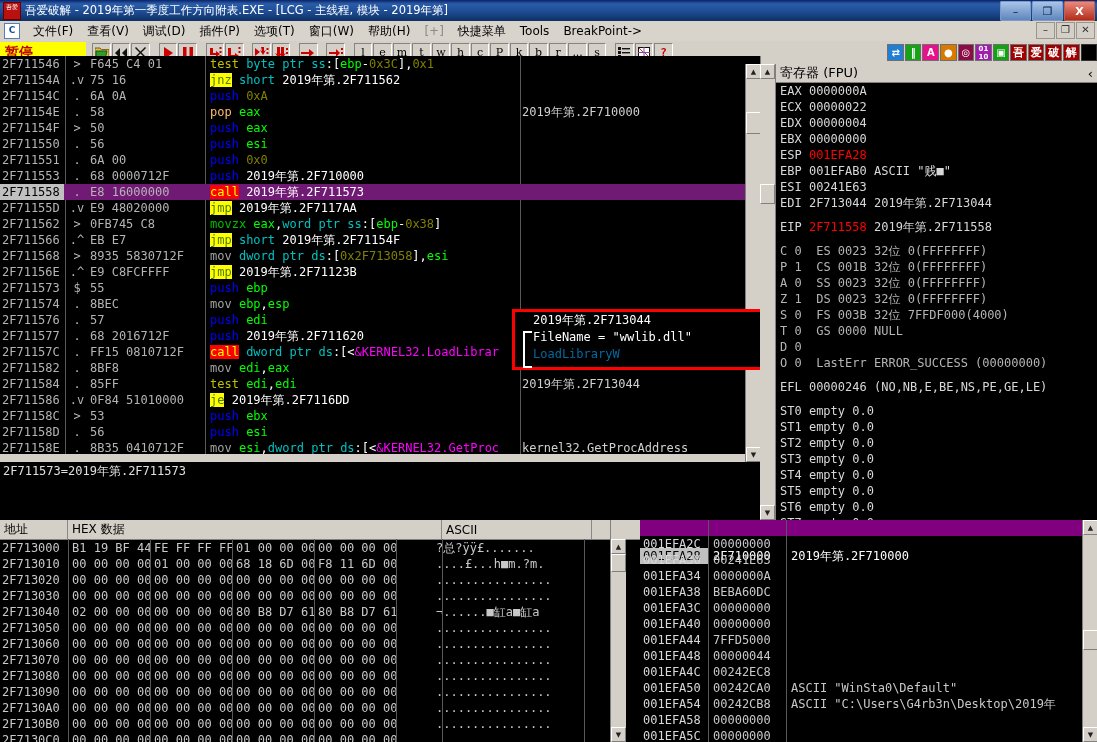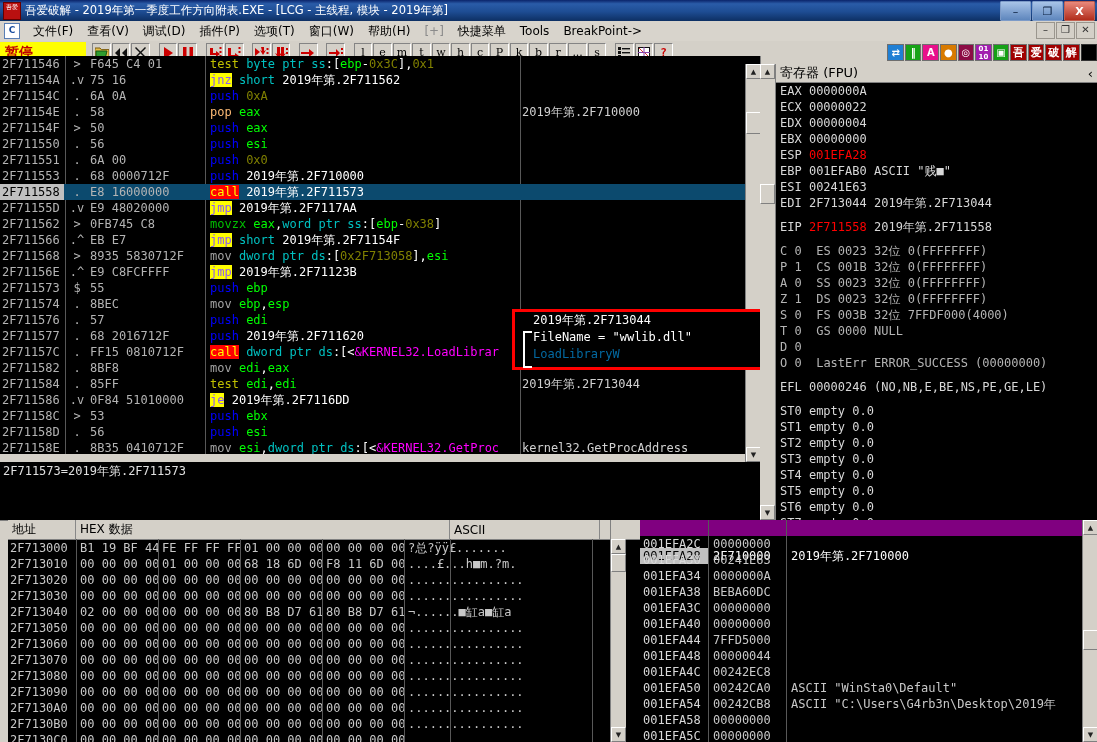--- a/index.html
+++ b/index.html
@@ -91,24 +91,24 @@
   
   #disasm{left:0;top:56px;width:760px;height:398px;border-right:1px solid #808080;}
   .drow{height:16px;line-height:16px;white-space:nowrap;position:relative;}
   .drow .addr{display:inline-block;width:64px;color:#b4b4b4;padding-left:2px;
       box-sizing:border-box;}
   .drow .mk{display:inline-block;width:26px;color:#b4b4b4;text-align:center;}
   .drow .hex{display:inline-block;width:120px;color:#b4b4b4;}
   .drow .dis{display:inline-block;width:312px;color:#ffffff;overflow:hidden;
       vertical-align:top;}
   .drow .cmt{display:inline-block;color:#d0d0d0;}
-  .drow.sel{background:#0c4a6e;}
+  .drow.sel{background:#701a75;}
   .drow.sel .addr{background:#c0c0c0;color:#000;}
   .vline{position:absolute;top:0;width:1px;background:#585858;}
-  .op-j{background:#ffff00;color:#8b5cf6;}
+  .op-j{background:#ffff00;color:#4d7c0f;}
   .op-call{background:#ff0000;color:#ffff00;}
   .op-push{color:#0000ff;}
   .op-pop{color:#fdba74;}
   .op-mov{color:#a3a3a3;}
   .op-test{color:#c0c000;}
   .op-movzx{color:#00c000;}
   .reg{color:#00ff00;}
   .num{color:#808000;}
   .mem{color:#00c0c0;}
   .api{color:#ff00ff;}
@@ -125,31 +125,31 @@
     display:flex;align-items:center;justify-content:space-between;padding:0 4px;
     font-size:13px;color:#000;font-family:"DejaVu Sans","Liberation Sans",sans-serif;}
   .rrow{height:16px;line-height:16px;white-space:nowrap;color:#b4b4b4;padding-left:4px;}
   .rrow .rn{color:#d8d8d8;}
   .rrow .rv{color:#d8d8d8;}
   .rrow .rv.hot{color:#ff0000;}
   .rrow .rc{color:#d8d8d8;}
   .rspace{height:8px;}
 
   
-  #dump{left:8px;top:520px;width:640px;height:222px;background:#000;
+  #dump{left:0;top:520px;width:640px;height:222px;background:#000;
       border-right:1px solid #808080;}
   .colhdr{height:19px;background:#d4d0c8;border-bottom:1px solid #808080;
       display:flex;align-items:stretch;font-size:12px;color:#000;
       font-family:"DejaVu Sans","Liberation Sans",sans-serif;}
   .colhdr .c{border-right:1px solid #888;padding-left:4px;display:flex;align-items:center;
       box-sizing:border-box;white-space:nowrap;}
   .hrow{height:16px;line-height:16px;white-space:nowrap;color:#c8c8c8;}
   .hrow .ha{display:inline-block;width:68px;padding-left:2px;box-sizing:border-box;}
   .hrow .hg{display:inline-block;width:82px;padding-left:4px;box-sizing:border-box;}
-  .hrow .hs{display:inline-block;padding-left:4px;}
+  .hrow .hs{display:inline-block;padding-left:4px;margin-left:36px;}
 
   
   #stack{left:640px;top:520px;width:457px;height:222px;background:#000;}
   .srow{height:16px;line-height:16px;white-space:nowrap;color:#c8c8c8;}
   .srow .sa{display:inline-block;width:68px;padding-left:3px;box-sizing:border-box;
       color:#d8d8d8;}
   .srow .sv{display:inline-block;width:78px;padding-left:5px;box-sizing:border-box;}
   .srow .sc{display:inline-block;padding-left:5px;}
   .srow.sel{background:#800080;color:#fff;}
   .srow.sel .sa{background:#c0c0c0;color:#000;}

